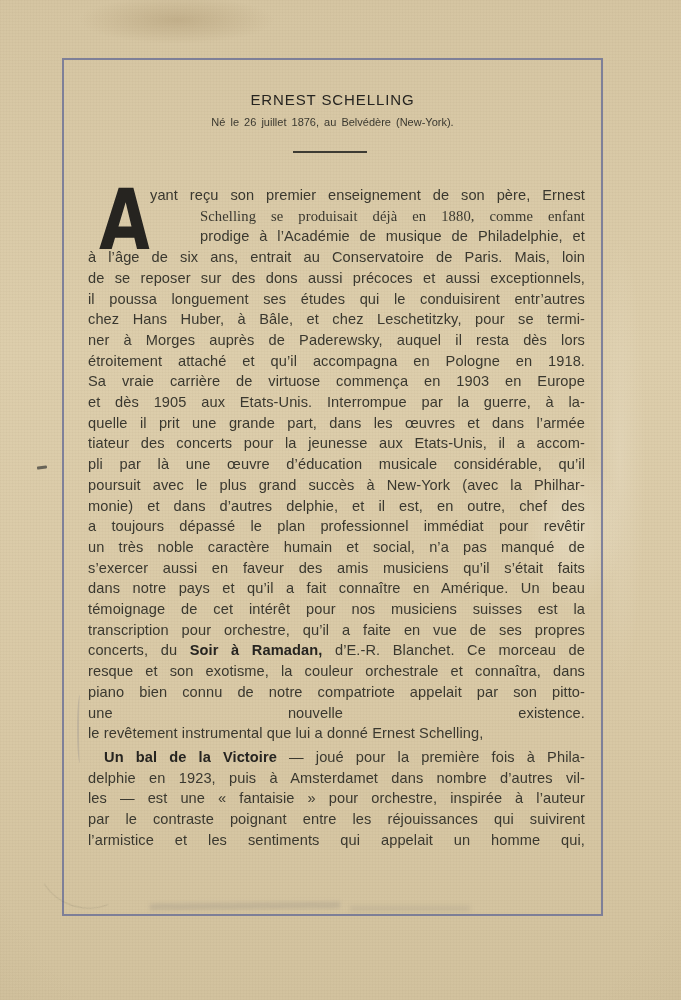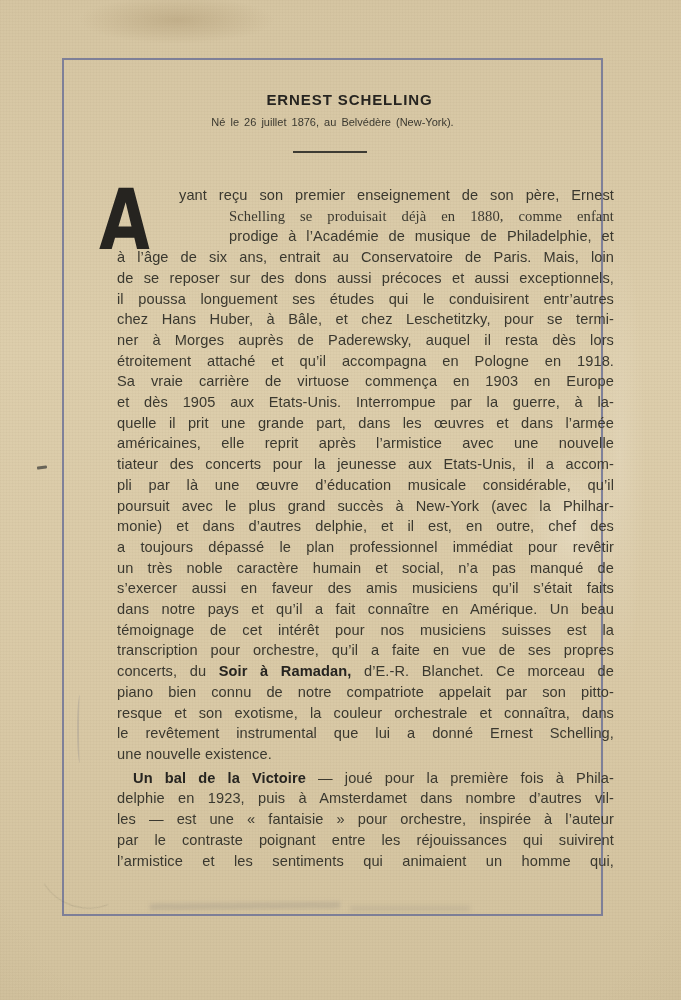--- a/index.html
+++ b/index.html
@@ -19,43 +19,42 @@
     color:var(--ink,#3a382f);
   }
   .frame{
     position:absolute;left:62px;top:58px;width:541px;height:858px;
     border:2px solid var(--frame,#6e7396);
     box-sizing:border-box;
     opacity:.85;
   }
   .page-title{
     position:absolute;left:62px;top:91px;width:541px;
-    text-align:center;font-size:15px;font-weight:700;letter-spacing:.9px;
+    text-align:center;font-size:15px;font-weight:400;letter-spacing:.9px;
     color:var(--ink_bold,#2f2d28);
-    padding-left:17px;
   }
   .page-subtitle{
     position:absolute;left:62px;top:116px;width:541px;
     text-align:center;font-size:11px;word-spacing:2px;
     color:var(--ink,#3a382f);
   }
   .title-rule{
     position:absolute;left:293px;top:151px;width:74px;height:2px;
     background:var(--rule,#3d3b33);
   }
   .dropcap{
     position:absolute;left:101px;top:178px;
     font-family:"DejaVu Sans",sans-serif;
     font-size:84px;line-height:1;font-weight:700;
     color:var(--ink_bold,#23221e);
     transform:scaleX(.78) skewX(-2deg);transform-origin:left top;
   }
   .text-col{
     position:absolute;left:88px;top:185px;width:497px;
-    font-size:14.6px;line-height:20.7px;letter-spacing:.1px;margin-left:29px;
+    font-size:14.6px;line-height:20.7px;letter-spacing:.1px;
   }
   .line{
     text-align:justify;
     -moz-text-align-last:justify;
     text-align-last:justify;
     min-height:20.7px;
   }
   .line .b{font-weight:700;color:var(--ink_bold,#262420);}
   #para1 .line:nth-child(1){padding-left:62px;}
   #para1 .line:nth-child(2){padding-left:112px;font-family:Liberation Serif, serif;}
@@ -106,43 +105,42 @@
         <div class="line">prodige à l’Académie de musique de Philadelphie, et</div>
         <div class="line">à l’âge de six ans, entrait au Conservatoire de Paris. Mais, loin</div>
         <div class="line">de se reposer sur des dons aussi précoces et aussi exceptionnels,</div>
         <div class="line">il poussa longuement ses études qui le conduisirent entr’autres</div>
         <div class="line">chez Hans Huber, à Bâle, et chez Leschetitzky, pour se termi-</div>
         <div class="line">ner à Morges auprès de Paderewsky, auquel il resta dès lors</div>
         <div class="line">étroitement attaché et qu’il accompagna en Pologne en 1918.</div>
         <div class="line">Sa vraie carrière de virtuose commença en 1903 en Europe</div>
         <div class="line">et dès 1905 aux Etats-Unis. Interrompue par la guerre, à la-</div>
         <div class="line">quelle il prit une grande part, dans les œuvres et dans l’armée</div>
-        <div class="line">américaines, elle reprit après l’armistice avec une nouvelle</div>
         <div class="line">tiateur des concerts pour la jeunesse aux Etats-Unis, il a accom-</div>
         <div class="line">pli par là une œuvre d’éducation musicale considérable, qu’il</div>
         <div class="line">poursuit avec le plus grand succès à New-York (avec la Philhar-</div>
         <div class="line">monie) et dans d’autres delphie, et il est, en outre, chef des</div>
         <div class="line">a toujours dépassé le plan professionnel immédiat pour revêtir</div>
         <div class="line">un très noble caractère humain et social, n’a pas manqué de</div>
         <div class="line">s’exercer aussi en faveur des amis musiciens qu’il s’était faits</div>
         <div class="line">dans notre pays et qu’il a fait connaître en Amérique. Un beau</div>
         <div class="line">témoignage de cet intérêt pour nos musiciens suisses est la</div>
         <div class="line">transcription pour orchestre, qu’il a faite en vue de ses propres</div>
         <div class="line">concerts, du <span class="b">Soir à Ramadan,</span> d’E.-R. Blanchet. Ce morceau de</div>
+        <div class="line">resque et son exotisme, la couleur orchestrale et connaîtra, dans</div>
         <div class="line">piano bien connu de notre compatriote appelait par son pitto-</div>
-        <div class="line">resque et son exotisme, la couleur orchestrale et connaîtra, dans</div>
+        <div class="line">une nouvelle existence.</div>
         <div class="line">le revêtement instrumental que lui a donné Ernest Schelling,</div>
-        <div class="line">une nouvelle existence.</div>
       </div>
     <div class="para" id="para2">
         <div class="line"><span class="b">Un bal de la Victoire</span> — joué pour la première fois à Phila-</div>
         <div class="line">delphie en 1923, puis à Amsterdamet dans nombre d’autres vil-</div>
         <div class="line">les — est une « fantaisie » pour orchestre, inspirée à l’auteur</div>
         <div class="line">par le contraste poignant entre les réjouissances qui suivirent</div>
-        <div class="line">l’armistice et les sentiments qui animaient un homme qui,</div>
+        <div class="line">l’armistice et les sentiments qui appelait un homme qui,</div>
       </div>
   </div>
 
   <div class="margin-dash"></div>
   <div class="pencil-vert"></div>
   <div class="pencil-arc"></div>
   <div class="smudge1"></div>
   <div class="smudge2"></div>
 </div>
 

